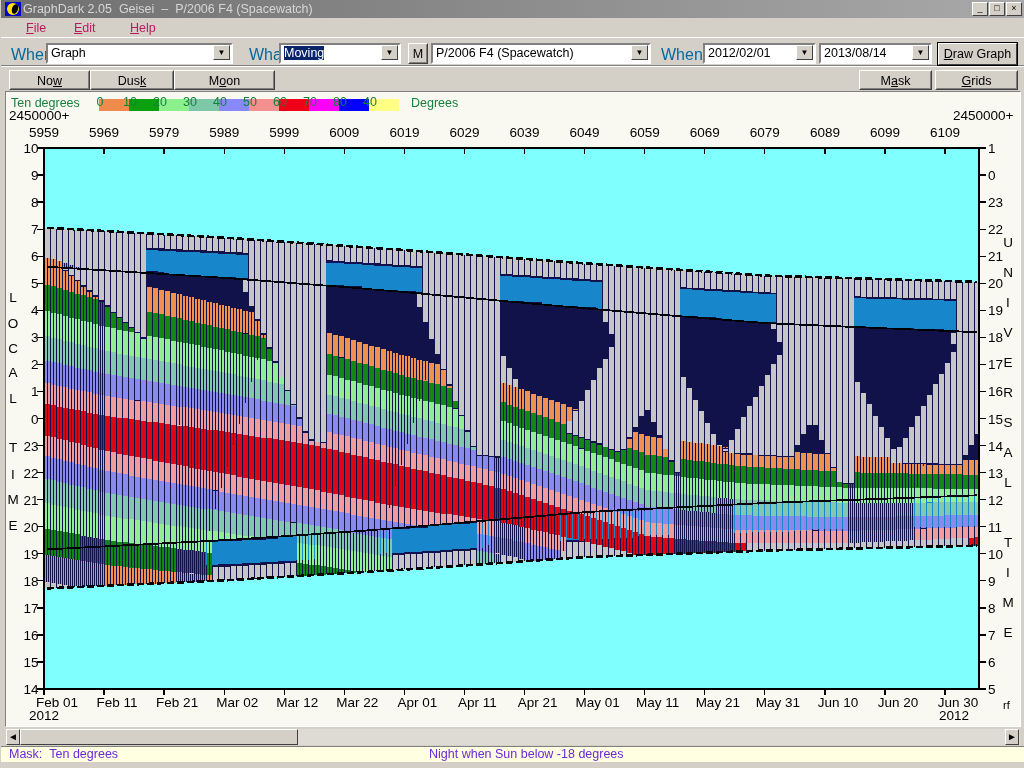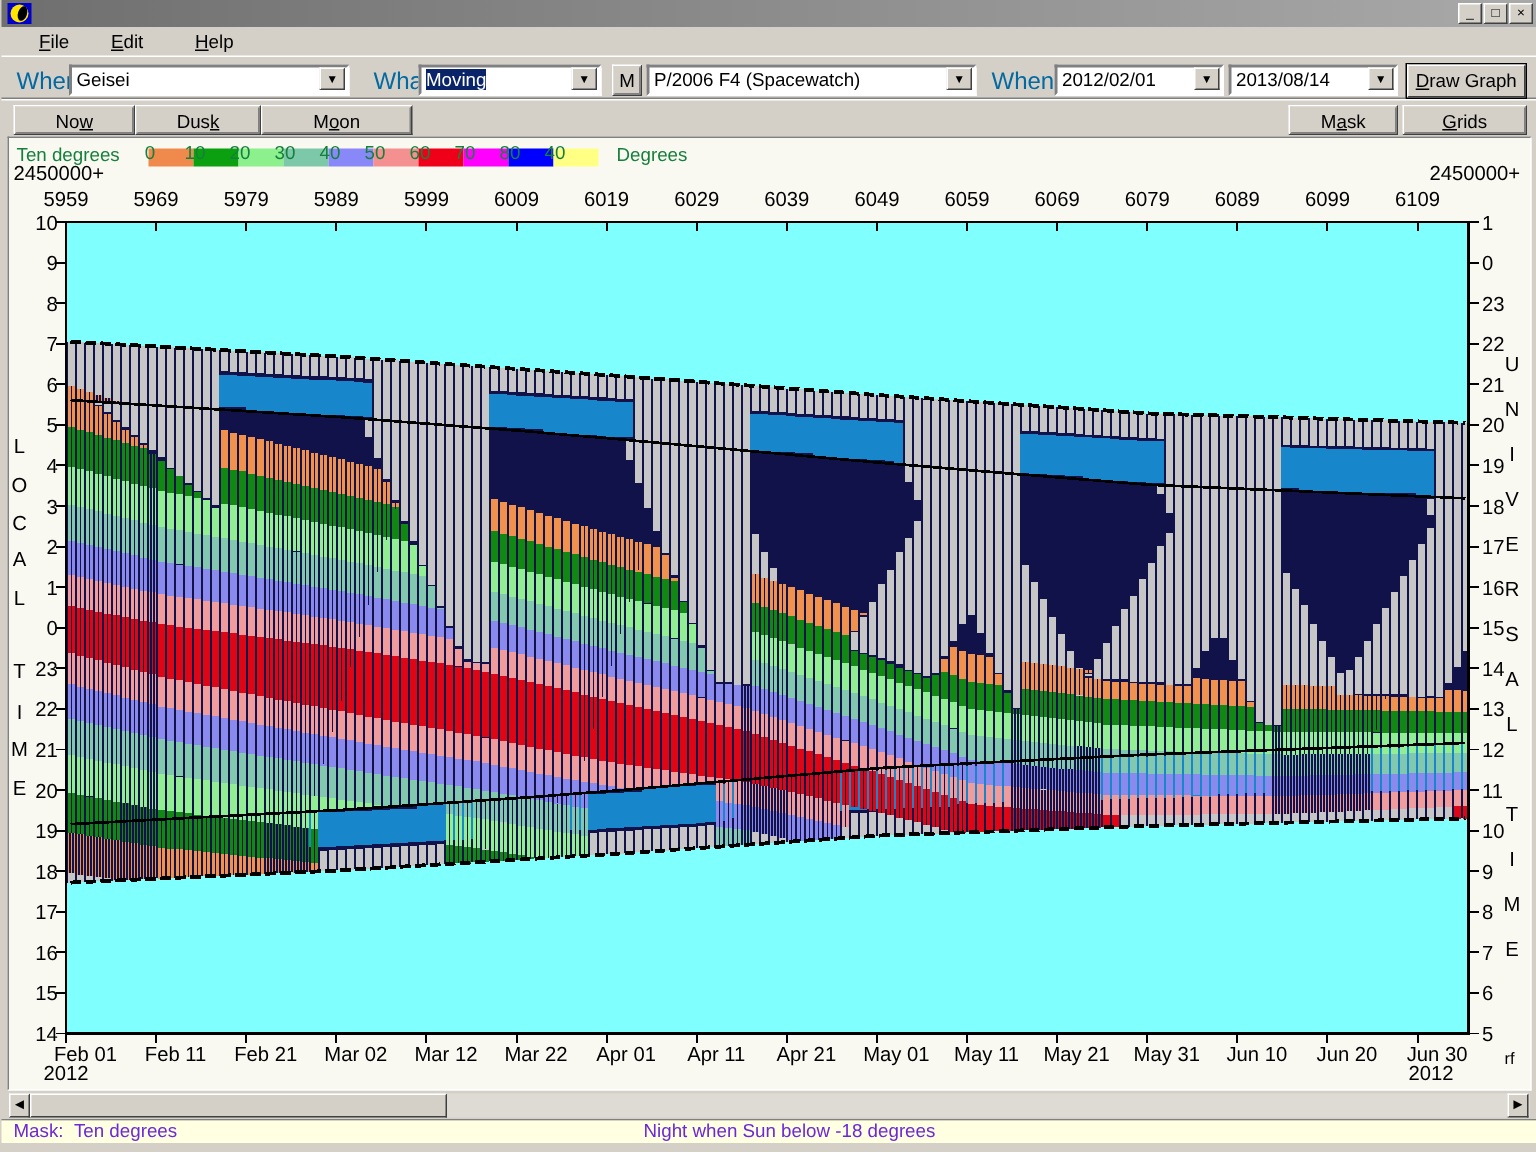--- a/index.html
+++ b/index.html
@@ -8,21 +8,21 @@
  border-left:1px solid #d4d0c8;}
 #title{left:0;top:0;width:1024px;height:18px;
  background:linear-gradient(90deg,#6f6f6f,#a9a9a9);color:#d6d6d6;font-size:12.5px;}
 #title .txt{position:absolute;left:22px;top:2px;white-space:pre;}
 #icon{position:absolute;left:4px;top:2px;width:16px;height:14px;background:#0000cc;}
 #icon .moon{position:absolute;left:2px;top:1px;width:12px;height:12px;border-radius:50%;background:#ffe400;}
 #icon .dark{position:absolute;left:7px;top:2px;width:6px;height:10px;border-radius:50%;background:#000;transform:rotate(18deg);}
 .tbtn{position:absolute;top:2px;width:16px;height:14px;background:#d4d0c8;
  border:1px solid;border-color:#fff #404040 #404040 #fff;font-size:9px;line-height:11px;
  text-align:center;color:#000;}
-#menu{left:0;top:18px;width:895px;height:19px;background:#d4d0c8;color:#000000;font-size:12.5px;}
+#menu{left:0;top:18px;width:895px;height:19px;background:#d4d0c8;color:#be185d;font-size:12.5px;}
 #menu>span{position:absolute;top:3px;}
 .u{text-decoration:underline;}
 #tb1{left:0;top:37px;width:1024px;height:29px;background:#d4d0c8;
  border-top:1px solid #fff;border-bottom:1px solid #808080;}
 #tb2{left:0;top:66px;width:1024px;height:25px;background:#d4d0c8;border-top:1px solid #fff;}
 .lbl{position:absolute;font-size:16px;color:#0369a1;}
 .combo{position:absolute;height:21px;background:#fff;border:2px solid;
  border-color:#808080 #fff #fff #808080;font-size:12.5px;color:#000;}
 .combo .cb{position:absolute;right:1px;top:0px;width:17px;height:15px;background:#d4d0c8;
  border:1px solid;border-color:#fff #404040 #404040 #fff;text-align:center;font-size:8px;line-height:14px;}
@@ -46,33 +46,34 @@
 #statusline{left:0;top:746px;width:1024px;height:1px;background:#808080;}
 #bot{left:0;top:729px;width:1024px;height:39px;background:#d4d0c8;}
 </style></head><body>
 <div id="win">
  <div id="bot" class="abs"></div>
  <div id="title" class="abs">
       <div id="icon">
         <div class="moon"></div>
         <div class="dark"></div>
       </div>
+  <span class="txt">GraphDark 2.05  Geisei  –  P/2006 F4 (Spacewatch)</span>
   <div class="tbtn" style="right:37px;">_</div>
   <div class="tbtn" style="right:20px;">□</div>
   <div class="tbtn" style="right:3px;">×</div>
  </div>
  <div id="menu" class="abs">
       <span style="left:25px;"><span class="u">F</span>ile</span>
   <span style="left:73px;"><span class="u">E</span>dit</span>
   <span style="left:129px;"><span class="u">H</span>elp</span>
     </div>
  <div id="tb1" class="abs">
   <span class="lbl" style="left:10px;top:8px;">Where</span>
   <div class="combo" style="left:45px;top:5px;width:187px;">
-        <span class="tx">Geisei</span>
+        <span class="tx">Graph</span>
         <span class="cb">▼</span>
       </div>
   <span class="lbl" style="left:248px;top:8px;">What</span>
   <div class="combo" style="left:278px;top:5px;width:122px;">
         <span class="tx"><span style="background:#0a246a;color:#fff;">Moving</span></span>
         <span class="cb">▼</span>
       </div>
   <div class="btn" style="left:407px;top:5px;width:20px;height:21px;">
         <div class="in">M</div>
       </div>

